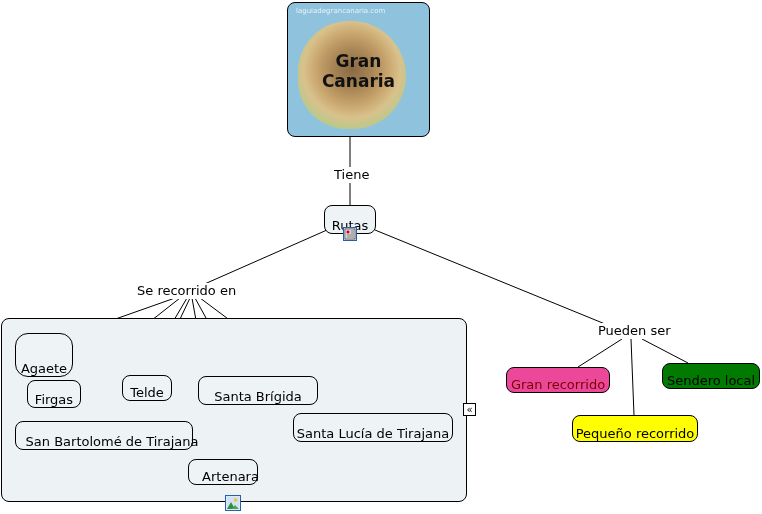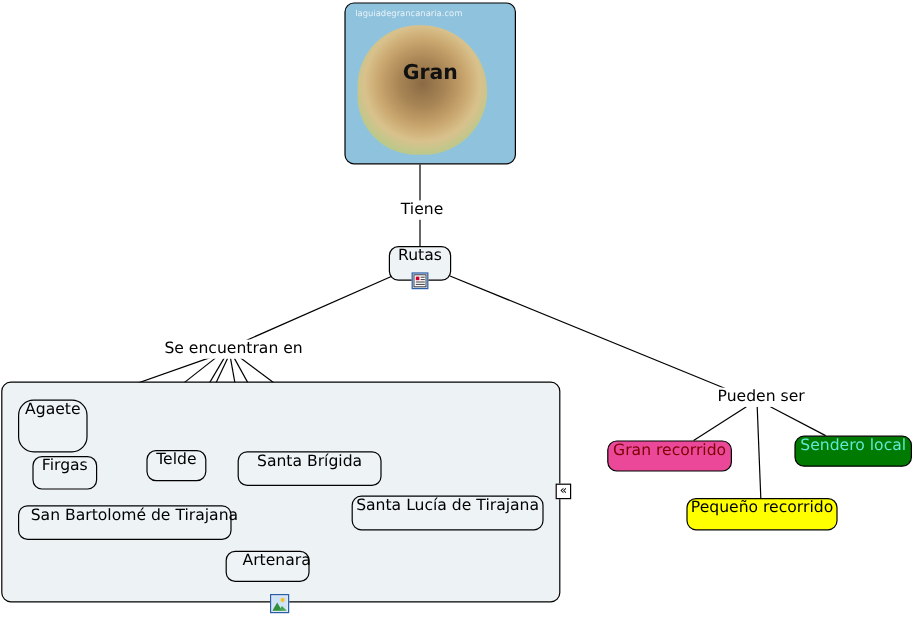--- a/index.html
+++ b/index.html
@@ -1,20 +1,20 @@
 <!DOCTYPE html>
 <html><head>
 <meta charset="utf-8">
 <style>
   html, body { margin:0; padding:0; }
   body { width:762px; height:514px; background:#ffffff; position:relative; overflow:hidden;
          font-family:"DejaVu Sans","Liberation Sans",sans-serif; font-size:13px; color:#000; }
   svg.lines { position:absolute; left:0; top:0; width:762px; height:514px; }
   .node { position:absolute; border:1px solid #000; border-radius:8px; background:#eef3f5;
-          box-sizing:border-box; display:flex; align-items:flex-start; justify-content:center;
+          box-sizing:border-box; display:flex; align-items:flex-end; justify-content:center;
           white-space:nowrap; font-size:13px; }
   .lbl { position:absolute; background:#fff; white-space:nowrap; font-size:13px; line-height:16px; padding:0 2px; }
   .group { position:absolute; left:1px; top:318px; width:466px; height:184px; border:1px solid #000;
            border-radius:8px; background:#edf2f4; box-sizing:border-box; }
   .map { position:absolute; left:287px; top:2px; width:143px; height:135px; border:1px solid #000;
          border-radius:8px; box-sizing:border-box; overflow:hidden;
          background:#8fc3dd; }
   .map .island { position:absolute; left:10px; top:18px; width:108px; height:108px; border-radius:48% 52% 50% 46%;
          background:radial-gradient(circle at 50% 45%, #8a6a45 0%, #a98655 25%, #c9a66e 45%, #d9c18c 60%, #b9c98a 75%, #a6cda0 88%, #9fd0dc 100%); }
   .map .title { position:absolute; left:0; width:100%; top:48px; text-align:center; font-weight:bold;
@@ -45,25 +45,26 @@
     <line x1="631" y1="339" x2="634" y2="415"></line>
     <line x1="642" y1="339" x2="688" y2="363"></line>
   </g>
 </svg>
 
 <div class="map">
   <div class="island"></div>
   <div class="site">laguiadegrancanaria.com</div>
   <div class="title">
     <div>Gran</div>
+    <div>Canaria</div>
   </div>
 </div>
 
 <div class="lbl" style="left:332px;top:167px;">Tiene</div>
-<div class="lbl" style="left:135px;top:283px;">Se encuentran en</div>
+<div class="lbl" style="left:135px;top:283px;">Se recorrido en</div>
 <div class="lbl" style="left:596px;top:323px;">Pueden ser</div>
 
 <div class="node" style="left:324px;top:205px;width:52px;height:29px;">
   <span>Rutas</span>
 </div>
 <div class="icon-box" style="left:343px;top:227px;">
   <svg width="12" height="12" viewBox="0 0 12 12">
     <rect x="1" y="1" width="10" height="10" fill="#fff" stroke="#333" stroke-width="0.8"></rect>
     <rect x="2.5" y="2.5" width="3" height="3" fill="#c03"></rect>
     <line x1="6.5" y1="3" x2="10" y2="3" stroke="#333" stroke-width="0.8"></line>
@@ -107,15 +108,15 @@
 </div>
 
 <div class="collapse">«</div>
 
 <div class="node" style="left:506px;top:367px;width:104px;height:26px;background:#ec4899;color:#7a0000;">
   <span>Gran recorrido</span>
 </div>
 <div class="node" style="left:572px;top:415px;width:126px;height:27px;background:#ffff00;color:#000;">
   <span>Pequeño recorrido</span>
 </div>
-<div class="node" style="left:662px;top:363px;width:98px;height:26px;background:#007a00;color:#5eead4;">
+<div class="node" style="left:662px;top:363px;width:98px;height:26px;background:#007a00;color:#000000;">
   <span>Sendero local</span>
 </div>
 
 </body></html>

